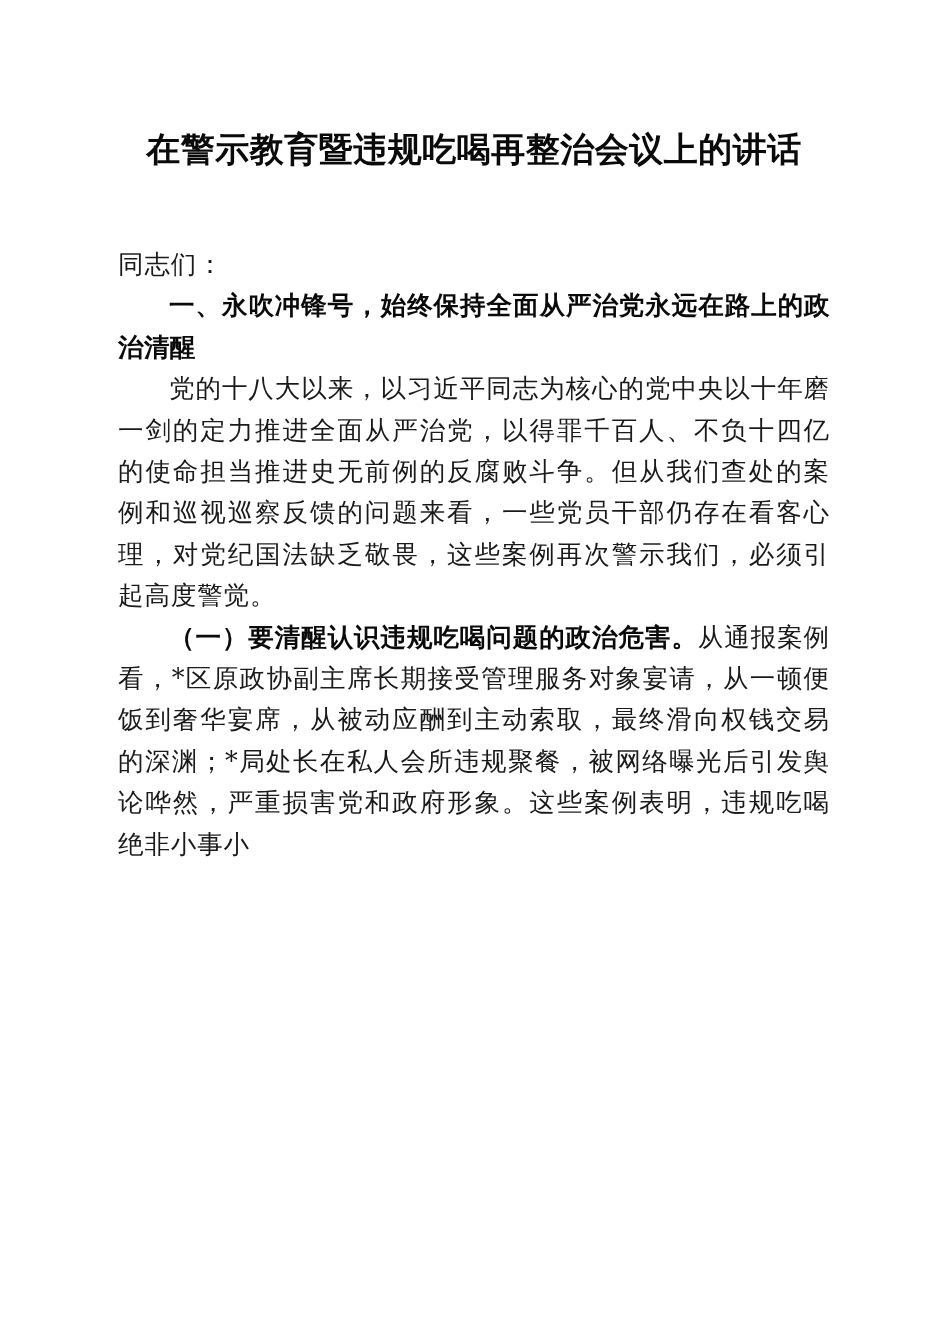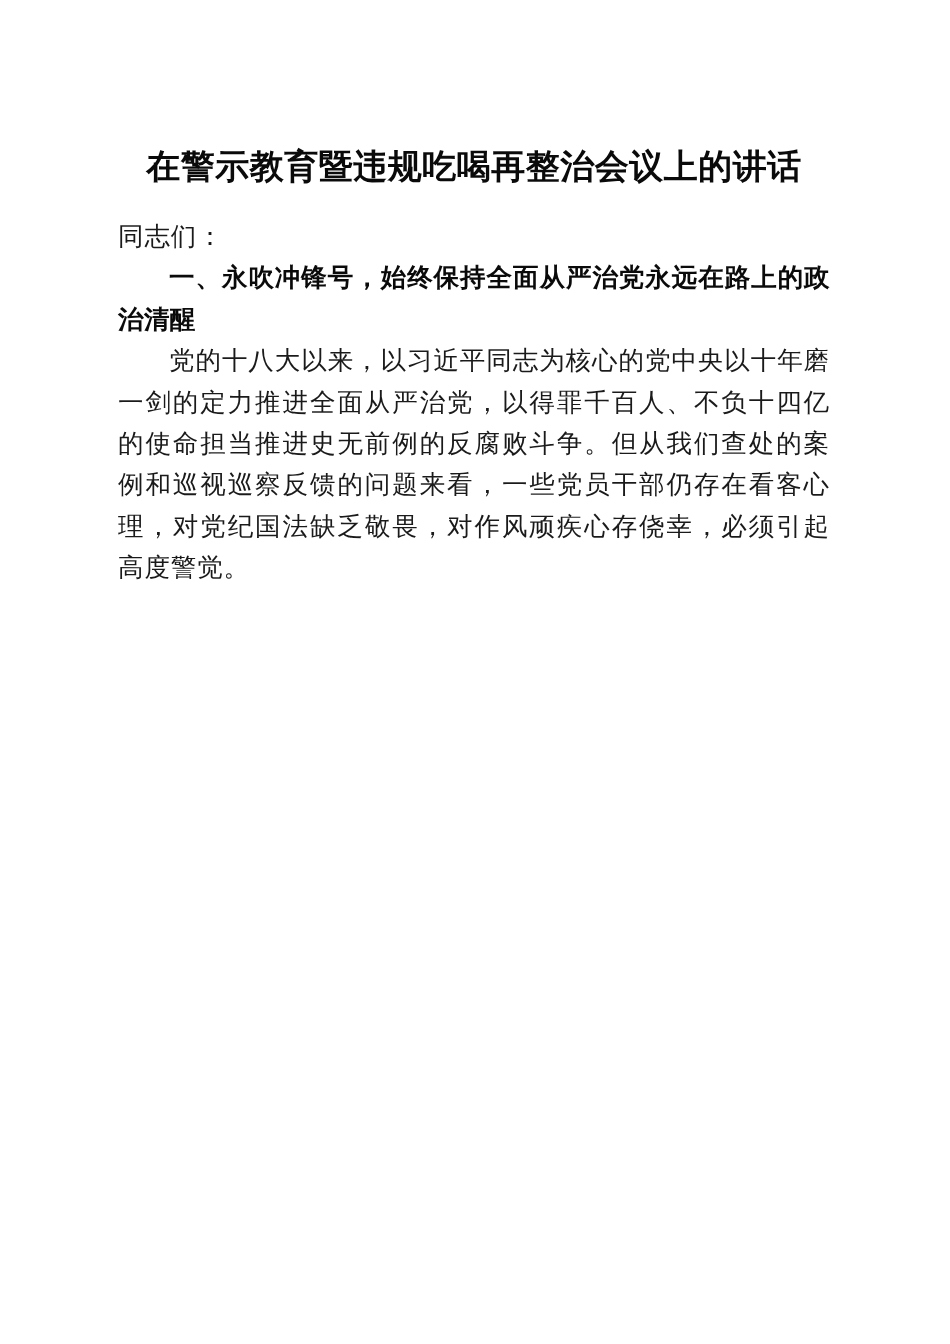--- a/index.html
+++ b/index.html
@@ -36,29 +36,29 @@
     margin: 0;
     padding: 0;
     text-align: center;
     font-family: "DejaVu Serif", "Liberation Serif", serif;
     font-weight: 700;
     font-size: 34px;
     line-height: 46px;
     color: #0a0a0a;
     letter-spacing: 0.5px;
     position: absolute;
-    top: 143px;
+    top: 126px;
     left: 0;
     width: 712px;
     white-space: nowrap;
   }
 
   .body-block {
     position: absolute;
-    top: 216px;
+    top: 244px;
     left: 0;
     width: 712px;
   }
 
   p.para {
     margin: 0 0 0 0;
     padding: 0;
     font-family: "DejaVu Serif", "Liberation Serif", serif;
     font-size: 25.5px;
     line-height: 41.4px;
@@ -103,18 +103,19 @@
 
     <h1 class="doc-title">在警示教育暨违规吃喝再整治会议上的讲话</h1>
 
     <div class="body-block">
 
       <p class="para">同志们：</p>
 
 
       <p class="heading1">一、永吹冲锋号，始终保持全面从严治党永远在路上的政治清醒</p>
 
-      <p class="para indent">党的十八大以来，以习近平同志为核心的党中央以十年磨一剑的定力推进全面从严治党，以得罪千百人、不负十四亿的使命担当推进史无前例的反腐败斗争。但从我们查处的案例和巡视巡察反馈的问题来看，一些党员干部仍存在看客心理，对党纪国法缺乏敬畏，对作风顽疾心存侥幸，必须引起高度警觉。</p>
+      <p class="para indent">党的十八大以来，以习近平同志为核心的党中央以十年磨一剑的定力推进全面从严治党，以得罪千百人、不负十四亿的使命担当推进史无前例的反腐败斗争。但从我们查处的案例和巡视巡察反馈的问题来看，一些党员干部仍存在看客心理，对党纪国法缺乏敬畏，这些案例再次警示我们，必须引起高度警觉。</p>
 
+      <p class="para indent"><span class="lead-bold">（一）要清醒认识违规吃喝问题的政治危害。</span><span>从通报案例看，*区原政协副主席长期接受管理服务对象宴请，从一顿便饭到奢华宴席，从被动应酬到主动索取，最终滑向权钱交易的深渊；*局处长在私人会所违规聚餐，被网络曝光后引发舆论哗然，严重损害党和政府形象。这些案例表明，违规吃喝绝非小事小</span></p>
 
     </div>
   </div>
 </div>
 
 </body></html>

